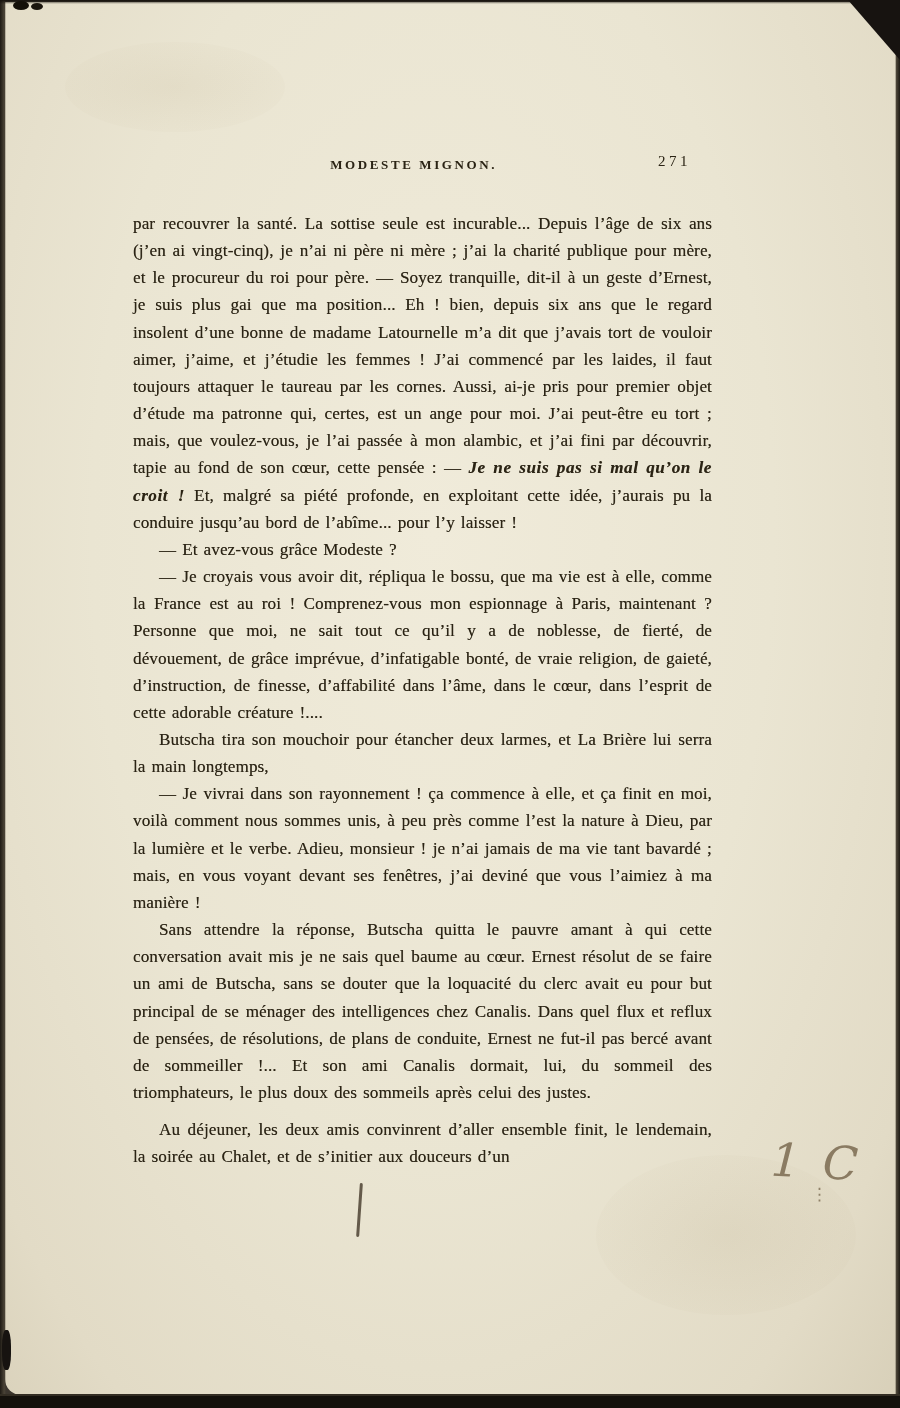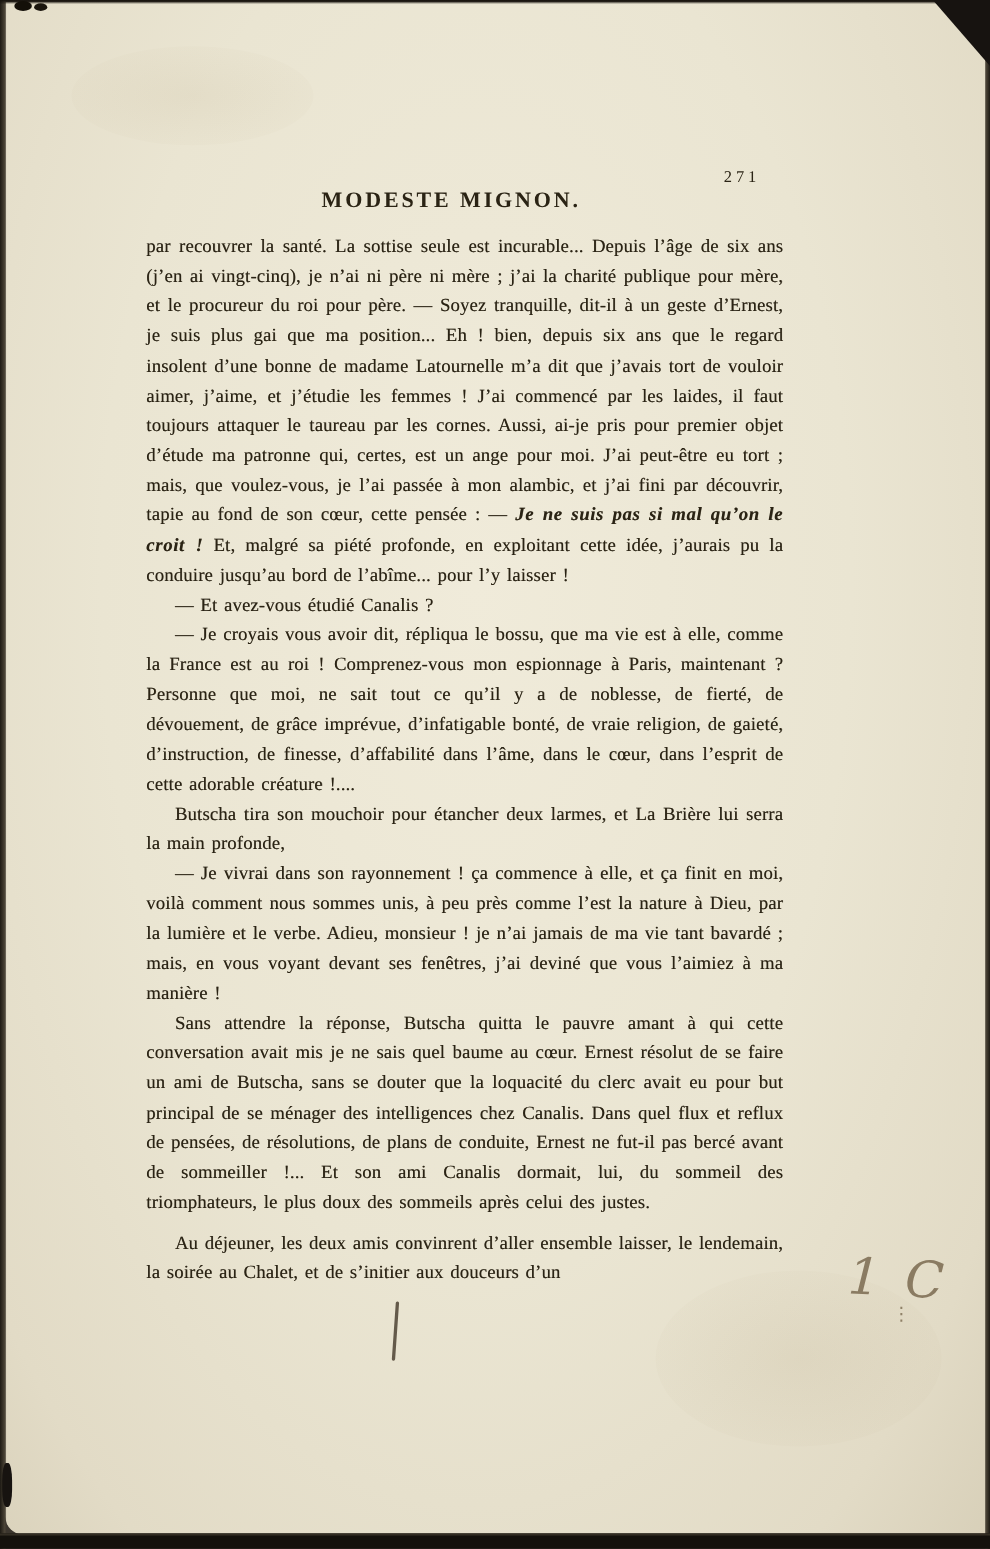--- a/index.html
+++ b/index.html
@@ -26,22 +26,22 @@
   .edge-bottom { position:absolute; left:0; bottom:0; width:100%; height:14px; z-index:7;
                  background:#14110c; border-top:2px solid #332d23; }
   .corner-tr   { position:absolute; top:0; right:0; width:0; height:0; z-index:7;
                  border-top:60px solid #171310; border-left:52px solid transparent; }
   .blob-1 { position:absolute; left:13px; top:1px;  width:16px; height:9px;  background:#141009; border-radius:50%; z-index:8; }
   .blob-2 { position:absolute; left:31px; top:3px;  width:12px; height:7px;  background:#1a150d; border-radius:50%; z-index:8; }
   .blob-3 { position:absolute; left:2px;  top:1330px; width:9px; height:40px; background:#171310; border-radius:40%; z-index:8; }
 
   
   .page-header { position:absolute; left:128px; top:153px; width:578px; height:26px; color:#2a2314; }
-  .running-title { position:absolute; left:50%; transform:translateX(-55%); top:16px;
-                   font-weight:bold; font-size:20px; letter-spacing:2.6px; white-space:nowrap; }
+  .running-title { position:absolute; left:50%; transform:translateX(-55%); top:2px;
+                   font-weight:bold; font-size:13px; letter-spacing:2.6px; white-space:nowrap; }
   .page-number  { position:absolute; right:20px; top:-2px; font-size:15px; letter-spacing:3.5px; }
 
   
   .text-block {
     position:absolute; left:128px; top:208px; width:579px;
     color:#2a2314; font-size:17px; line-height:27.15px;
     text-align:justify; letter-spacing:0.15px; word-spacing:1.6px;
     text-shadow:0.25px 0 0 rgba(42,35,20,0.55);
   }
   .para { text-indent:0; }
@@ -80,26 +80,26 @@
     <div class="stain-1"></div>
     <div class="stain-2"></div>
 
     <div class="page-header">
       <span class="running-title">MODESTE MIGNON.</span>
       <span class="page-number">271</span>
     </div>
 
     <div class="text-block">
         <p class="para"><span class="seg">par recouvrer la santé. La sottise seule est incurable... Depuis l’âge de six ans (j’en ai vingt-cinq), je n’ai ni père ni mère ; j’ai la charité publique pour mère, et le procureur du roi pour père. — Soyez tranquille, dit-il à un geste d’Ernest, je suis plus gai que ma position... Eh ! bien, depuis six ans que le regard insolent d’une bonne de madame Latournelle m’a dit que j’avais tort de vouloir aimer, j’aime, et j’étudie les femmes ! J’ai commencé par les laides, il faut toujours attaquer le taureau par les cornes. Aussi, ai-je pris pour premier objet d’étude ma patronne qui, certes, est un ange pour moi. J’ai peut-être eu tort ; mais, que voulez-vous, je l’ai passée à mon alambic, et j’ai fini par découvrir, tapie au fond de son cœur, cette pensée : — </span><span class="seg italic">Je ne suis pas si mal qu’on le croit !</span><span class="seg"> Et, malgré sa piété profonde, en exploitant cette idée, j’aurais pu la conduire jusqu’au bord de l’abîme... pour l’y laisser !</span></p>
-        <p class="para indent"><span class="seg">— Et avez-vous étudié Canalis ?</span></p>
+        <p class="para indent"><span class="seg">— Et avez-vous grâce Modeste ?</span></p>
         <p class="para indent"><span class="seg">— Je croyais vous avoir dit, répliqua le bossu, que ma vie est à elle, comme la France est au roi ! Comprenez-vous mon espionnage à Paris, maintenant ? Personne que moi, ne sait tout ce qu’il y a de noblesse, de fierté, de dévouement, de grâce imprévue, d’infatigable bonté, de vraie religion, de gaieté, d’instruction, de finesse, d’affabilité dans l’âme, dans le cœur, dans l’esprit de cette adorable créature !....</span></p>
-        <p class="para indent"><span class="seg">Butscha tira son mouchoir pour étancher deux larmes, et La Brière lui serra la main profonde,</span></p>
+        <p class="para indent"><span class="seg">Butscha tira son mouchoir pour étancher deux larmes, et La Brière lui serra la main longtemps,</span></p>
         <p class="para indent"><span class="seg">— Je vivrai dans son rayonnement ! ça commence à elle, et ça finit en moi, voilà comment nous sommes unis, à peu près comme l’est la nature à Dieu, par la lumière et le verbe. Adieu, monsieur ! je n’ai jamais de ma vie tant bavardé ; mais, en vous voyant devant ses fenêtres, j’ai deviné que vous l’aimiez à ma manière !</span></p>
         <p class="para indent"><span class="seg">Sans attendre la réponse, Butscha quitta le pauvre amant à qui cette conversation avait mis je ne sais quel baume au cœur. Ernest résolut de se faire un ami de Butscha, sans se douter que la loquacité du clerc avait eu pour but principal de se ménager des intelligences chez Canalis. Dans quel flux et reflux de pensées, de résolutions, de plans de conduite, Ernest ne fut-il pas bercé avant de sommeiller !... Et son ami Canalis dormait, lui, du sommeil des triomphateurs, le plus doux des sommeils après celui des justes.</span></p>
-        <p class="para indent space-before"><span class="seg">Au déjeuner, les deux amis convinrent d’aller ensemble laisser, le lendemain, la soirée au Chalet, et de s’initier aux douceurs d’un</span></p>
+        <p class="para indent space-before"><span class="seg">Au déjeuner, les deux amis convinrent d’aller ensemble finit, le lendemain, la soirée au Chalet, et de s’initier aux douceurs d’un</span></p>
       </div>
 
     <div class="margin-mark">1 C</div>
     <div class="margin-dots">⋮</div>
     <div class="pencil-stroke"></div>
   </div>
 
   <div class="edge-left"></div>
   <div class="edge-right"></div>
   <div class="edge-top"></div>

